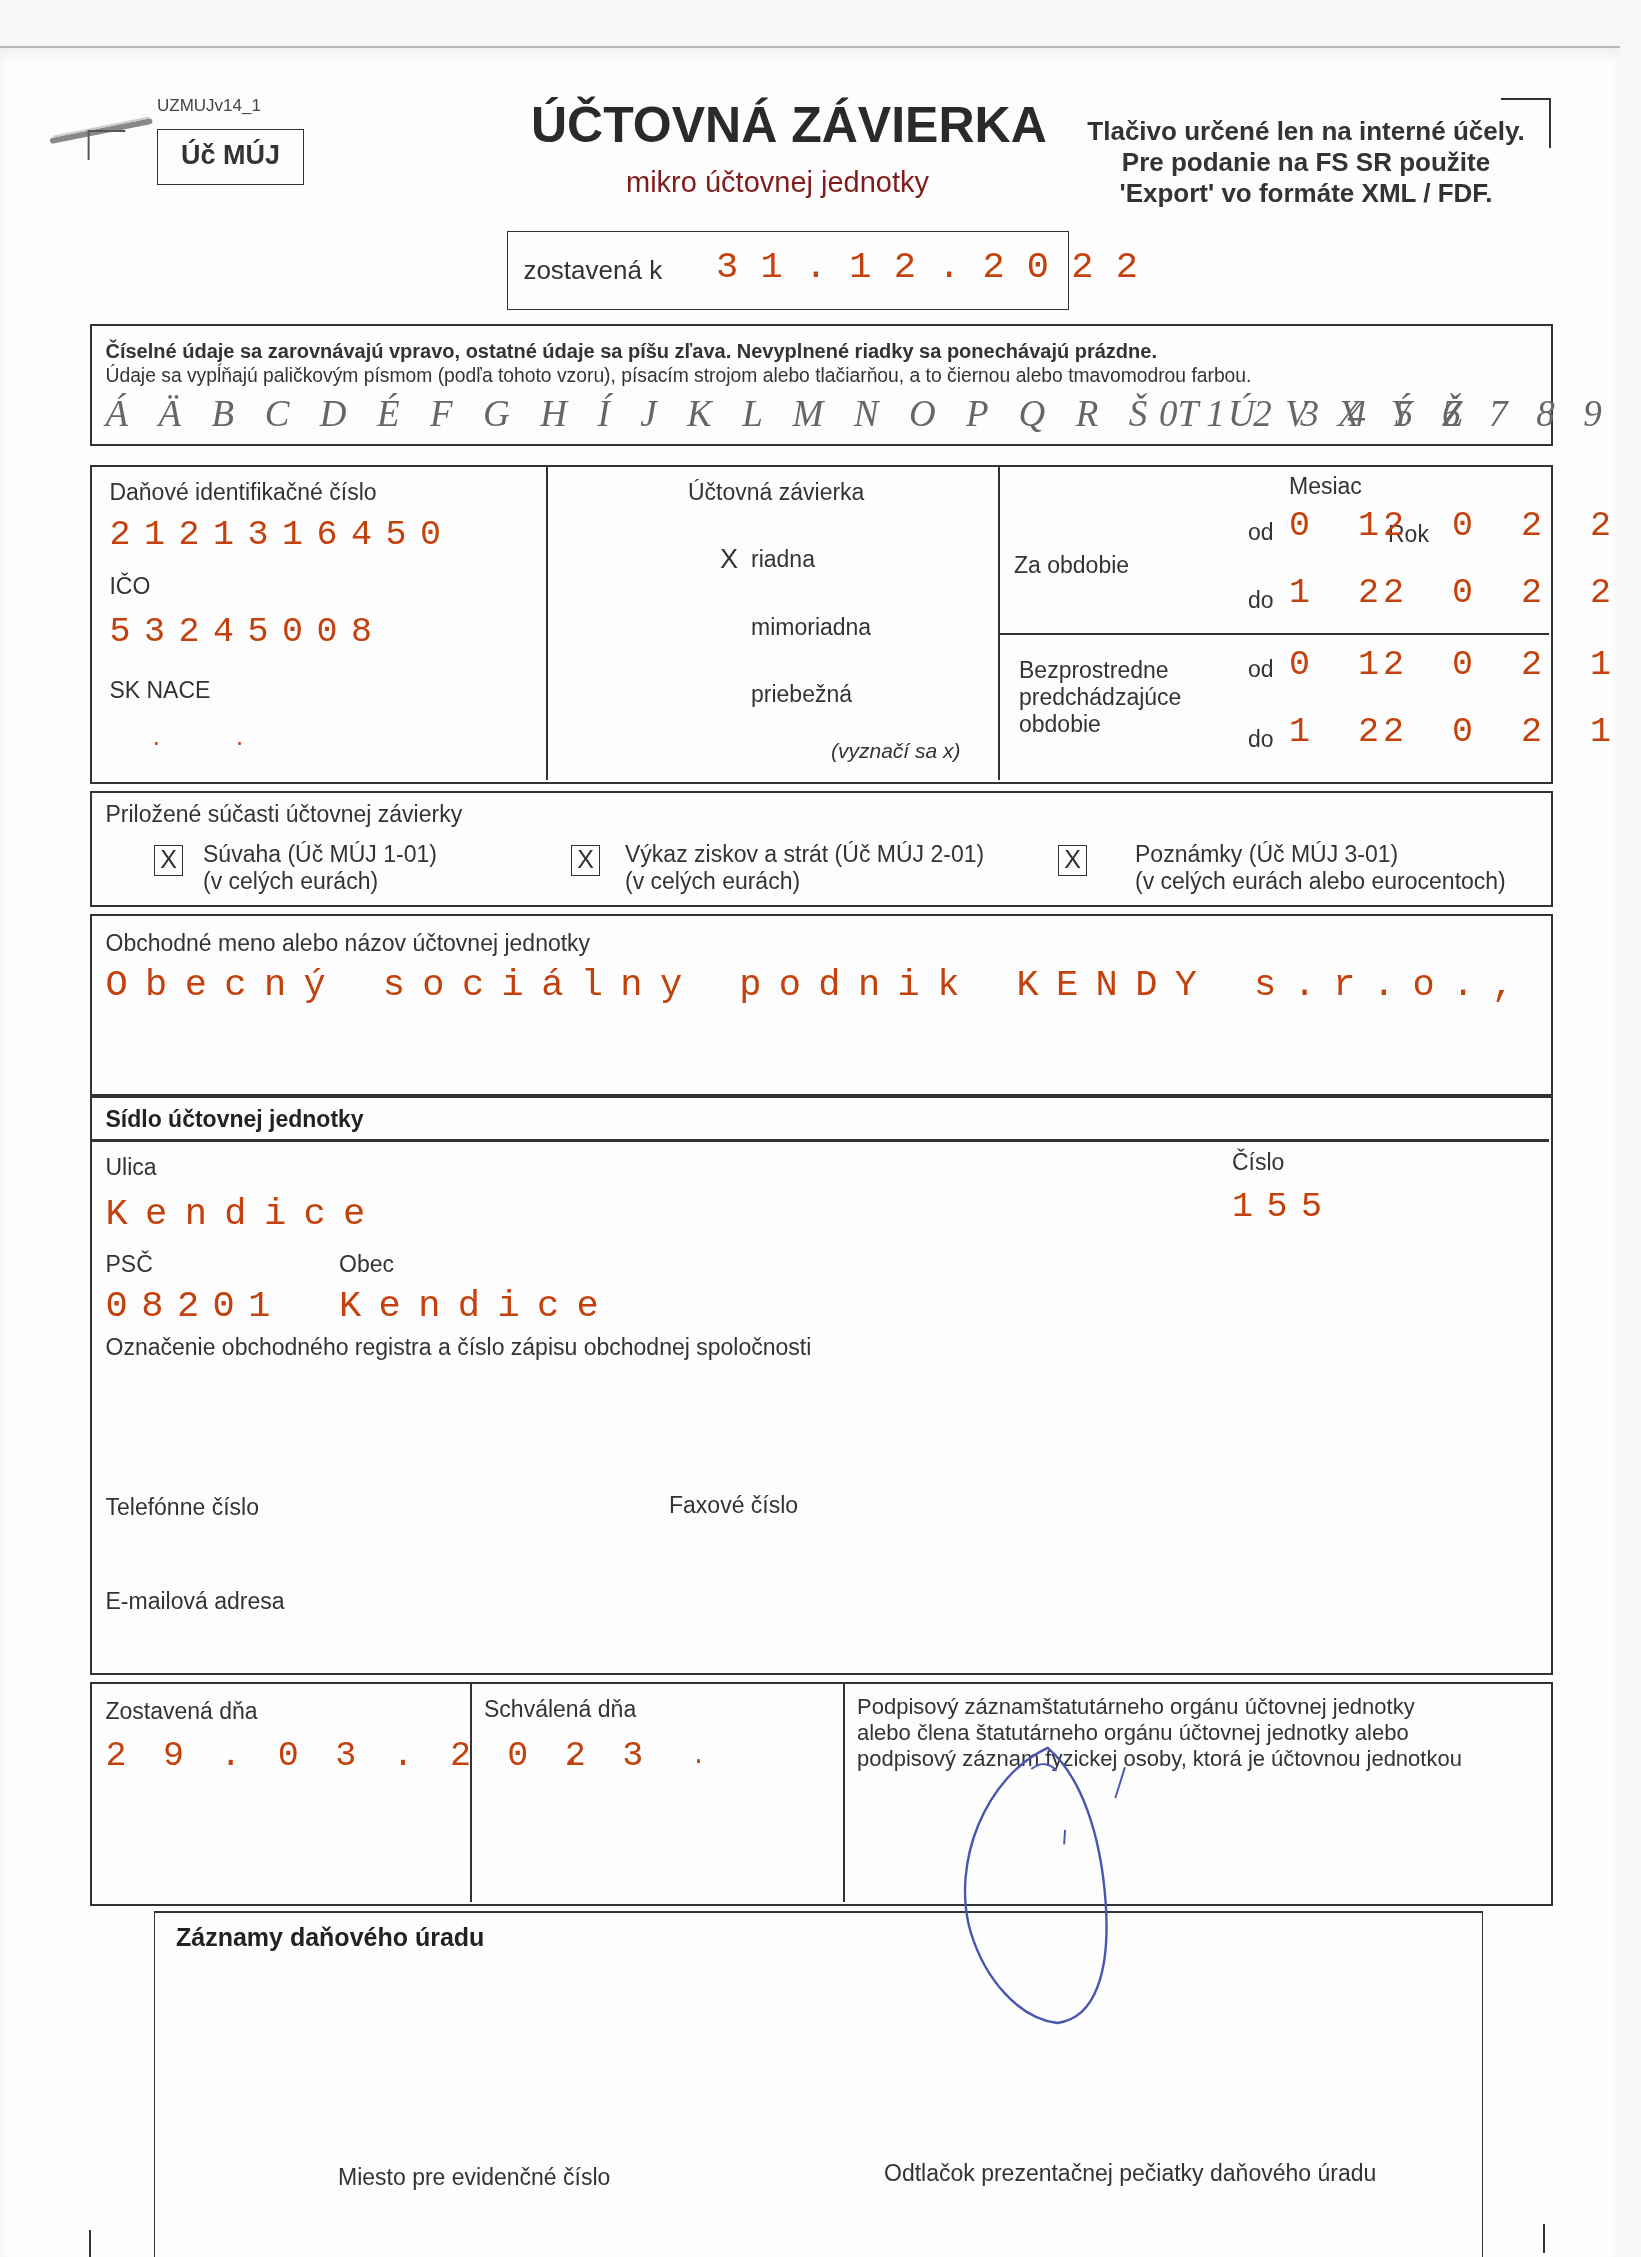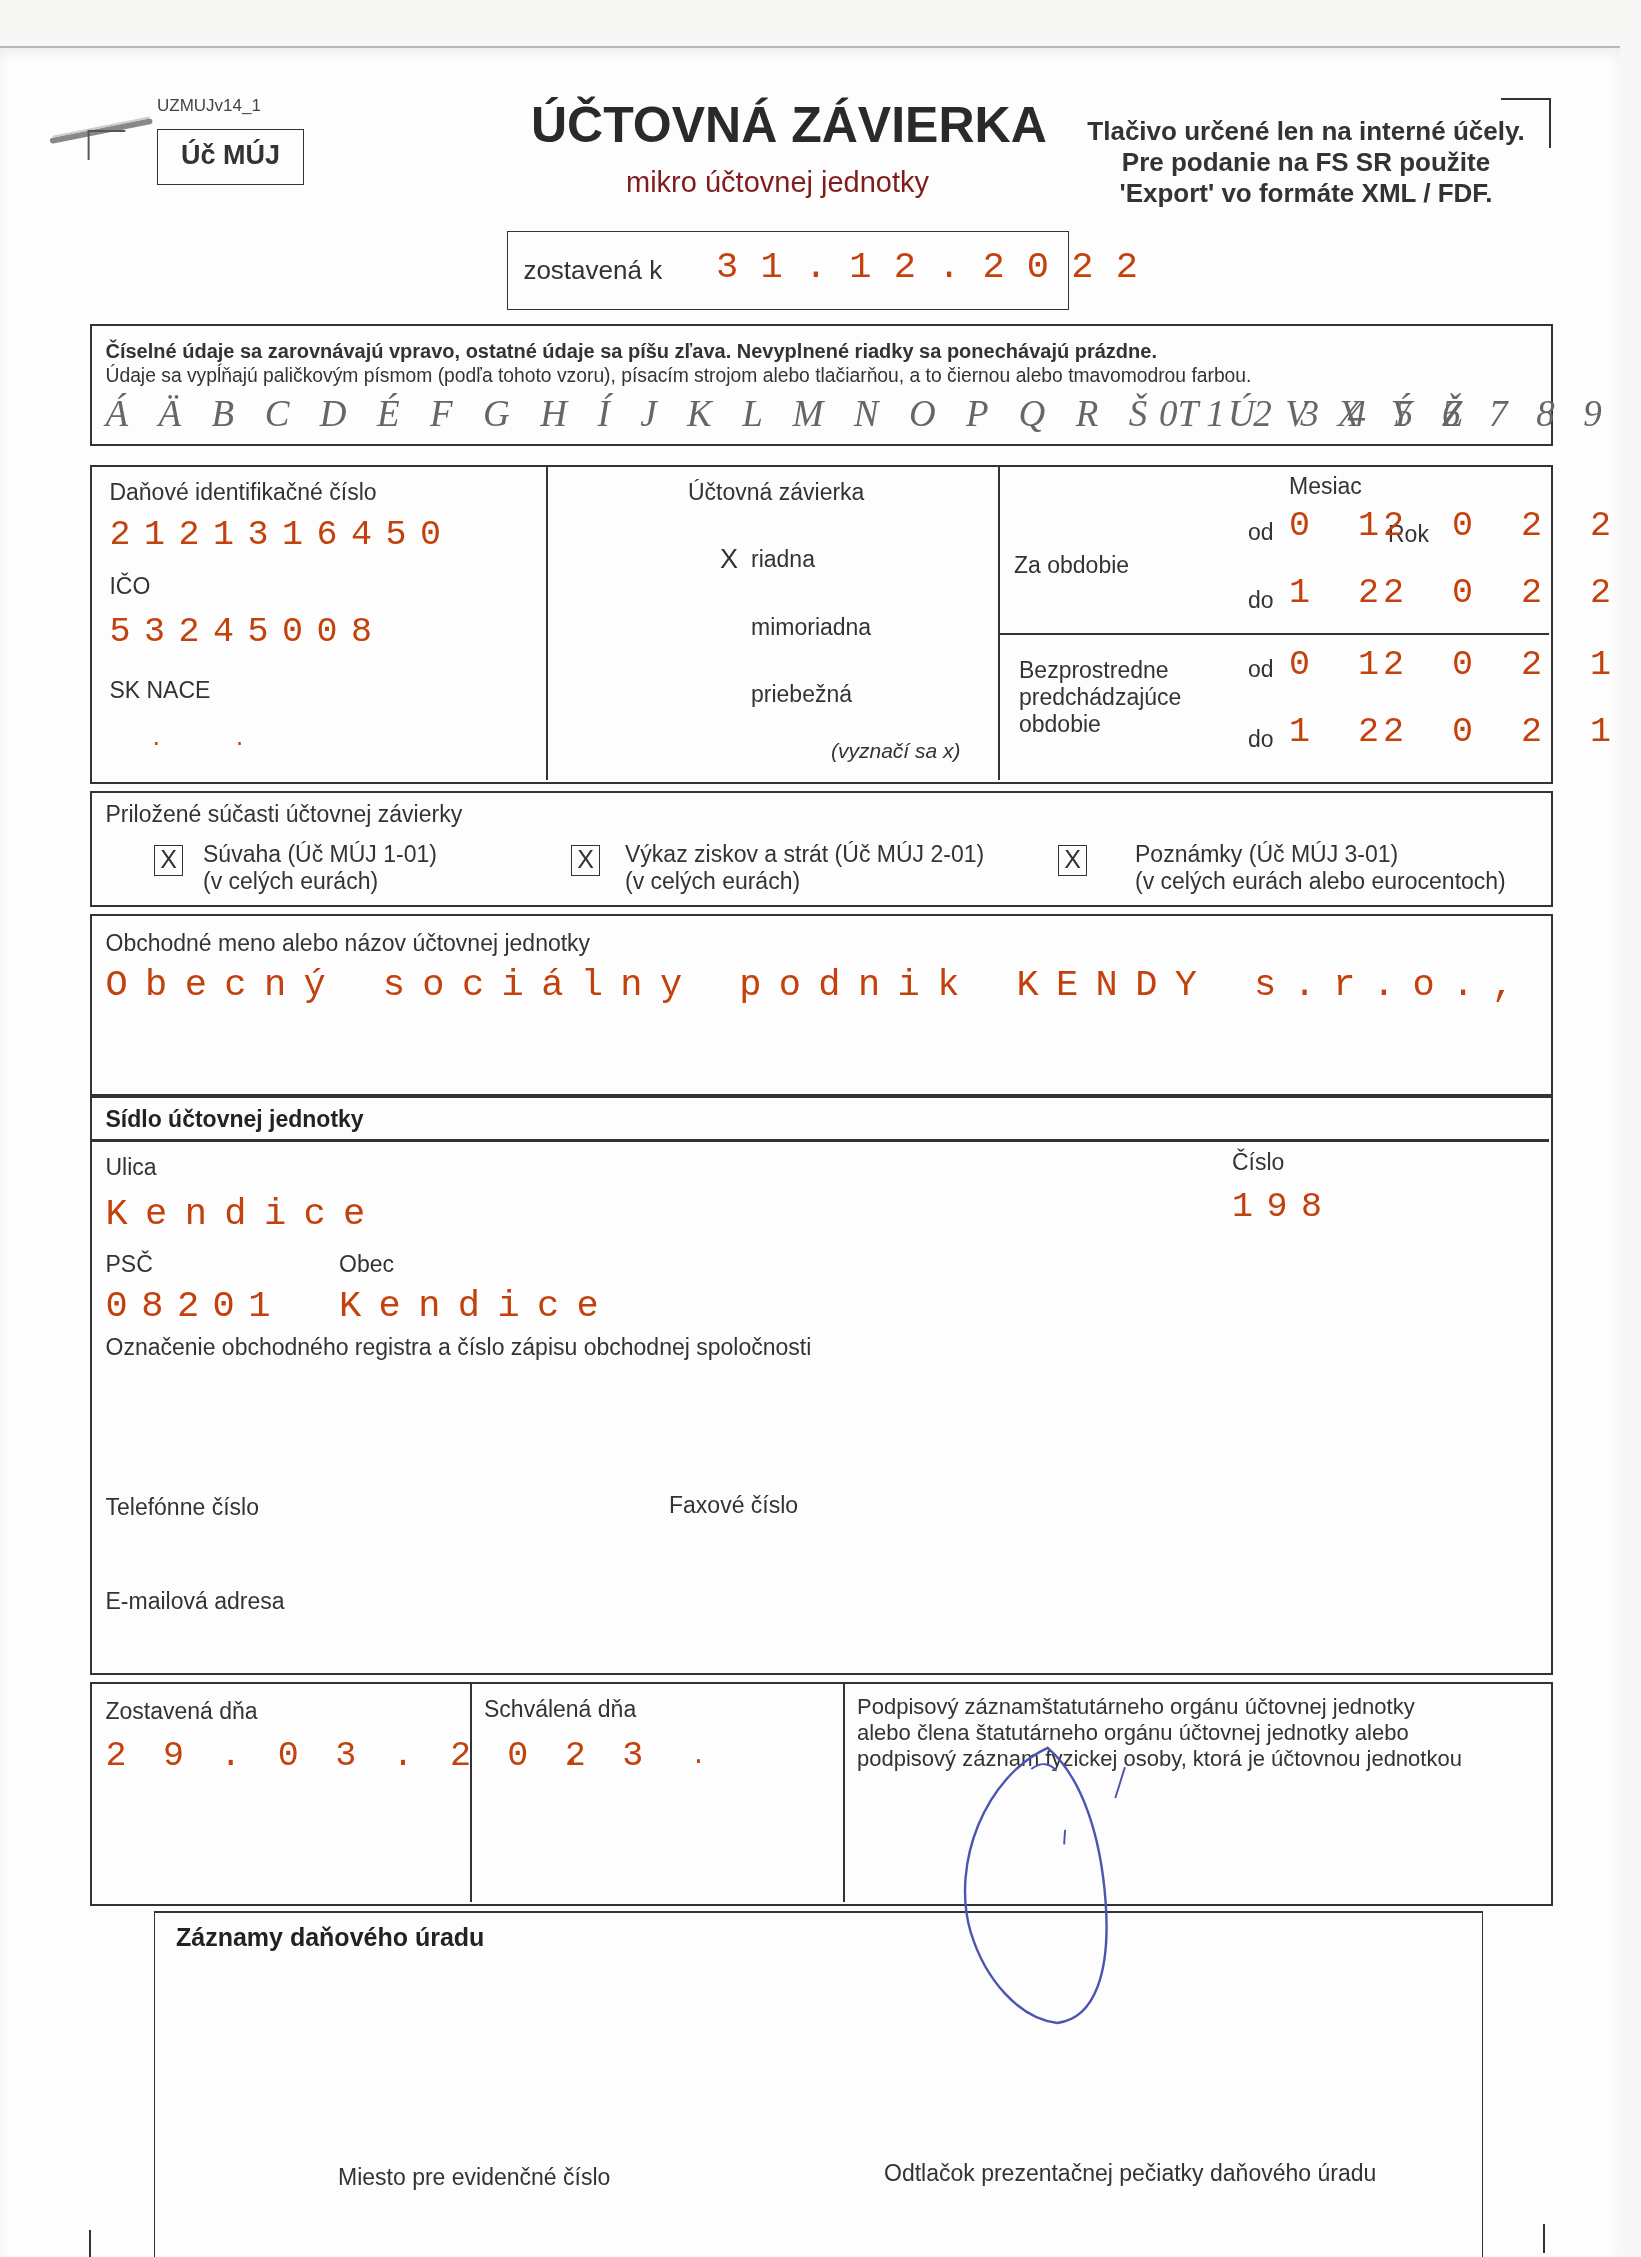--- a/index.html
+++ b/index.html
@@ -149,21 +149,21 @@
     <div class="abs mono" style="left:13.5px;top:48px;font-size:37px;letter-spacing:17.4px;white-space:nowrap;">Obecný sociálny podnik KENDY s.r.o.,</div>
   </div>
 
   <div class="box thick" style="left:90px;top:1048px;width:1463px;height:579px;">
     <div class="abs label-b" style="left:13.5px;top:7.7px;">Sídlo účtovnej jednotky</div>
     <div class="hline" style="left:0;top:41px;width:1457px;height:2.9px;"></div>
 
     <div class="abs label" style="left:13.5px;top:56px;">Ulica</div>
     <div class="abs mono" style="left:13.5px;top:95px;font-size:37px;letter-spacing:17.4px;white-space:nowrap;">Kendice</div>
     <div class="abs label" style="left:1140px;top:51px;">Číslo</div>
-    <div class="abs mono" style="left:1140px;top:89px;font-size:35px;letter-spacing:13.5px;white-space:nowrap;">198</div>
+    <div class="abs mono" style="left:1140px;top:89px;font-size:35px;letter-spacing:13.5px;white-space:nowrap;">155</div>
 
     <div class="abs label" style="left:13.5px;top:153px;">PSČ</div>
     <div class="abs mono" style="left:13.5px;top:187px;font-size:37px;letter-spacing:13.5px;white-space:nowrap;">08201</div>
     <div class="abs label" style="left:247px;top:153px;">Obec</div>
     <div class="abs mono" style="left:247px;top:187px;font-size:37px;letter-spacing:17.4px;white-space:nowrap;">Kendice</div>
 
     <div class="abs label" style="left:13.5px;top:236px;">Označenie obchodného registra a číslo zápisu obchodnej spoločnosti</div>
     <div class="abs mono" style="left:13.5px;top:270px;font-size:29px;"></div>
 
     <div class="abs label" style="left:13.5px;top:396px;">Telefónne číslo</div>

